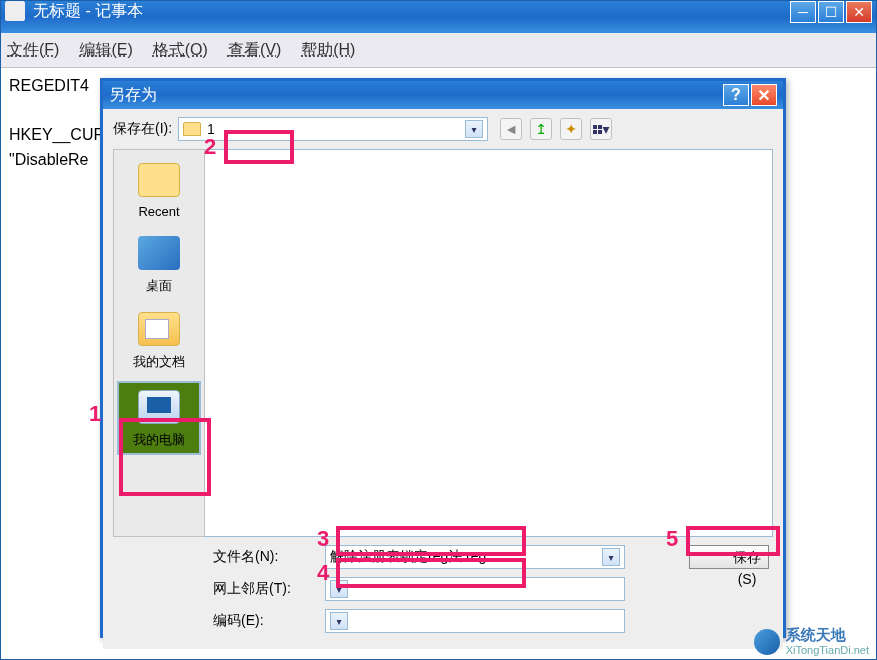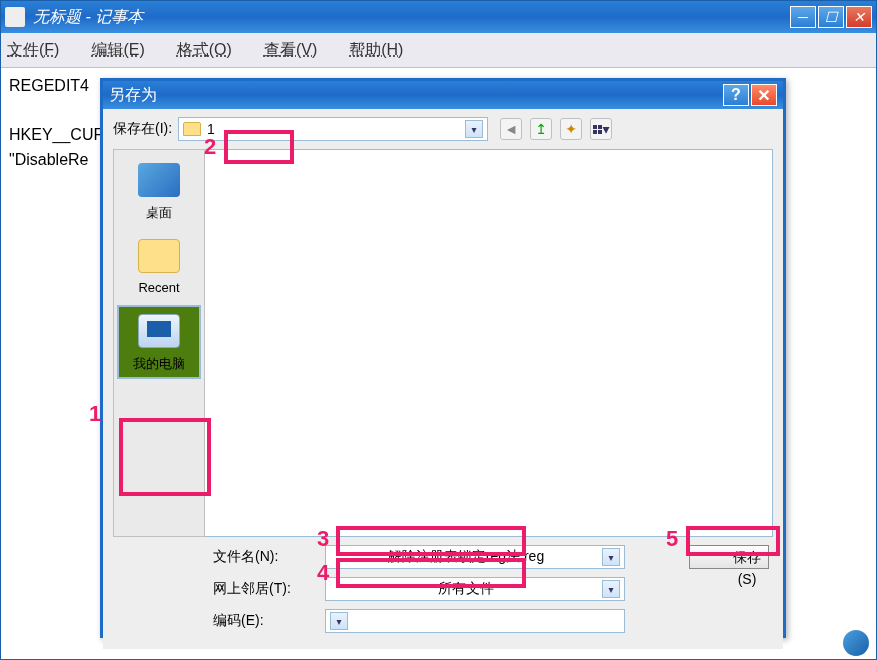--- a/index.html
+++ b/index.html
@@ -1,27 +1,27 @@
 <!DOCTYPE html>
 <html><head>
 <meta charset="utf-8">
 <style>
   * { box-sizing: border-box; margin: 0; padding: 0; font-family: "Microsoft YaHei", SimSun, Arial, sans-serif; }
   body { background: #fff; width: 877px; height: 660px; overflow: hidden; position: relative; }
 
   
   .notepad-window { width: 877px; height: 660px; border: 1px solid #1a5fa8; background: #fff; }
-  .titlebar { height: 32px; background: linear-gradient(to bottom, #2a7fd6 0%, #1e6bc9 50%, #3a8fe0 100%); display: flex; align-items: center; padding: 0 4px; color: #fff; font-size: 16px; font-style: italic; }
+  .titlebar { height: 32px; background: linear-gradient(to bottom, #2a7fd6 0%, #1e6bc9 50%, #3a8fe0 100%); display: flex; padding: 0 4px; color: #fff; font-size: 16px; }
   .titlebar .icon { width: 20px; height: 20px; background: #eee; border-radius: 2px; margin-right: 8px; display: inline-block; }
   .titlebar .title { flex: 1; }
   .titlebar .win-btns { display: flex; gap: 2px; }
   .titlebar .win-btn { width: 26px; height: 22px; border: 1px solid #fff; background: linear-gradient(to bottom, #5ea8e8, #2a7fd6); color: #fff; font-family: Arial, sans-serif; font-size: 14px; display: flex; align-items: center; justify-content: center; cursor: pointer; }
   .titlebar .win-btn.close { background: linear-gradient(to bottom, #e87a5e, #d63a2a); }
 
-  .menubar { height: 28px; background: #eaeaf0; border-bottom: 1px solid #c0c0c0; display: flex; align-items: center; padding: 17px 6px; gap: 32px; font-size: 16px; color: #333; }
+  .menubar { height: 28px; background: #eaeaf0; border-bottom: 1px solid #c0c0c0; display: flex; align-items: center; padding: 17px 6px; gap: 20px; font-size: 16px; color: #333; }
   .menubar span { cursor: pointer; text-decoration: underline; text-decoration-style: dotted; }
 
   .notepad-content { padding: 6px 8px; font-family: "Courier New", monospace; font-size: 16px; color: #000; line-height: 1.5; white-space: pre; }
 
   
   .saveas { position: absolute; left: 100px; top: 78px; width: 686px; height: 560px; border: 3px solid #1e6bc9; background: #eee; box-shadow: 2px 2px 6px rgba(0,0,0,0.3); }
   .saveas-titlebar { height: 28px; background: linear-gradient(to bottom, #2a7fd6 0%, #1e6bc9 50%, #3a8fe0 100%); display: flex; align-items: center; padding: 0 6px; color: #fff; font-size: 16px; }
   .saveas-titlebar .title { flex: 1; }
   .saveas-titlebar .dlg-btn { width: 26px; height: 22px; border: 1px solid #fff; margin-left: 2px; display: flex; align-items: center; justify-content: center; cursor: pointer; font-family: Arial, sans-serif; font-weight: bold; }
   .saveas-titlebar .help { background: linear-gradient(to bottom, #5ea8e8, #2a7fd6); color: #fff; }
@@ -57,21 +57,21 @@
   .ico-computer { background: linear-gradient(to bottom,#eef4fb,#bcd4ef); border:1px solid #8ab; border-radius:4px; width:42px; height:34px; position:relative;}
   .ico-computer::after{content:""; position:absolute; left:8px; top:6px; width:24px; height:16px; background:#1a5fa8;}
   .ico-network { background: radial-gradient(circle,#7ac0e8,#1a5fa8); border-radius:50%; width:38px; height:38px;}
 
   .file-pane { flex: 1; background: #fff; border: 1px solid #9abcd6; border-left:none; }
 
   .bottom-rows { padding: 8px 0 0 100px; }
   .bottom-row { display: flex; align-items: center; gap: 24px; margin-bottom: 8px; }
   .bottom-row .lbl { width: 88px; font-size: 14px; text-align: left; }
   .combo { flex: 1; max-width: 300px; height: 24px; background: #fff; border: 1px solid #9abcd6; display: flex; align-items: center; padding: 0 4px; font-size: 14px; }
-  .combo .val { flex: 1; text-align: center; }
+  .combo .val { flex: 1; }
   .combo .drop { width: 18px; height: 18px; background: linear-gradient(to bottom,#eaf2fb,#cfe3f7); border: 1px solid #9abcd6; display:flex; align-items:center; justify-content:center; font-size:10px; color:#336;}
   .save-btn { width: 80px; height: 24px; background: linear-gradient(to bottom,#fefefe,#e4e4e4); border: 1px solid #888; font-size: 14px; cursor: pointer; text-align:center; line-height:22px; margin-left: 40px; padding-left: 36px;}
 
   
   .red-box { position: absolute; border: 4px solid #ec1c6b; pointer-events: none; }
   .red-num { position: absolute; color: #ec1c6b; font-weight: bold; font-size: 22px; font-family: Arial, sans-serif; }
 
   
   .watermark { position: absolute; right: 8px; bottom: 4px; display: flex; align-items: center; gap: 6px; font-size: 14px; color: #3a7ab8; }
   .watermark .logo { width: 26px; height: 26px; background: linear-gradient(135deg,#4aa0e0,#1a5fa8); border-radius: 50%; }
@@ -129,29 +129,35 @@
               <span></span>
               <span></span>
             </div> ▾</div>
       </div>
     </div>
 
     <div class="saveas-main">
       <div class="places">
         <div class="place">
           <div class="place-icon">
+              <div class="ico-recent"></div>
+            </div>
+          <div>Recent</div>
+        </div>
+        <div class="place">
+          <div class="place-icon">
               <div class="ico-desktop"></div>
             </div>
           <div>桌面</div>
         </div>
         <div class="place">
           <div class="place-icon">
-              <div class="ico-recent"></div>
-            </div>
-          <div>Recent</div>
+              <div class="ico-docs"></div>
+            </div>
+          <div>我的文档</div>
         </div>
         <div class="place selected">
           <div class="place-icon">
               <div class="ico-computer"></div>
             </div>
           <div>我的电脑</div>
         </div>
       </div>
       <div class="file-pane"></div>
     </div>
@@ -161,21 +167,20 @@
         <span class="lbl">文件名(N):</span>
         <div class="combo">
           <span class="val">解除注册表锁定reg法.reg</span>
           <span class="drop">▾</span>
         </div>
         <div class="save-btn">保存(S)</div>
       </div>
       <div class="bottom-row">
         <span class="lbl">网上邻居(T):</span>
         <div class="combo">
-          <span class="val">所有文件</span>
           <span class="drop">▾</span>
         </div>
       </div>
       <div class="bottom-row">
         <span class="lbl">编码(E):</span>
         <div class="combo">
           <span class="drop">▾</span>
         </div>
       </div>
     </div>
@@ -192,13 +197,17 @@
 <div class="red-box" style="left:336px; top:526px; width:190px; height:30px;"></div>
 
 <div class="red-num" style="left:317px; top:560px;">4</div>
 <div class="red-box" style="left:336px; top:558px; width:190px; height:30px;"></div>
 
 <div class="red-num" style="left:666px; top:526px;">5</div>
 <div class="red-box" style="left:686px; top:526px; width:94px; height:30px;"></div>
 
 <div class="watermark">
   <div class="logo"></div>
+  <div class="txt">
+    <div class="zh">系统天地</div>
+    <div class="en">XiTongTianDi.net</div>
+  </div>
 </div>
 
 </body></html>

